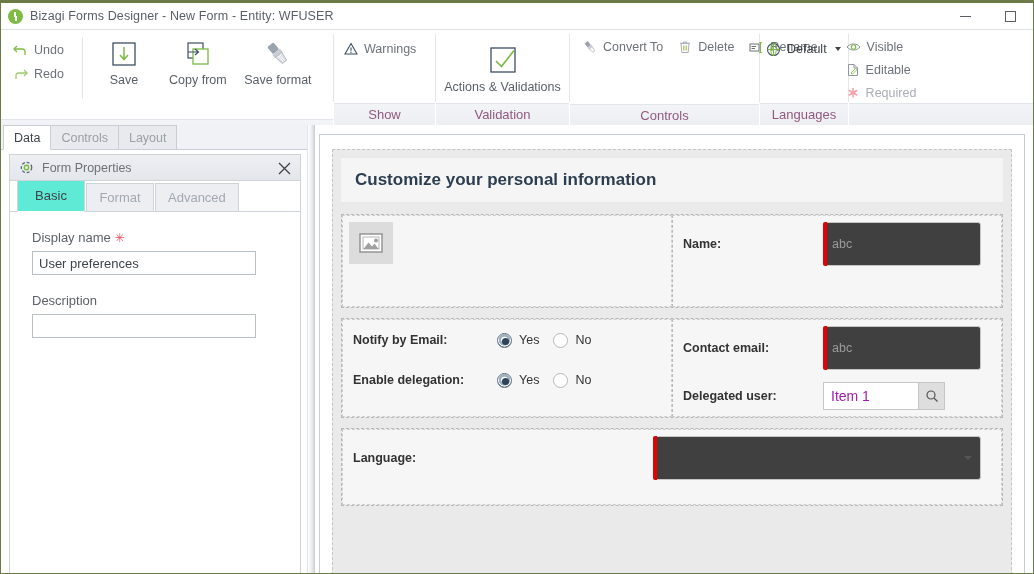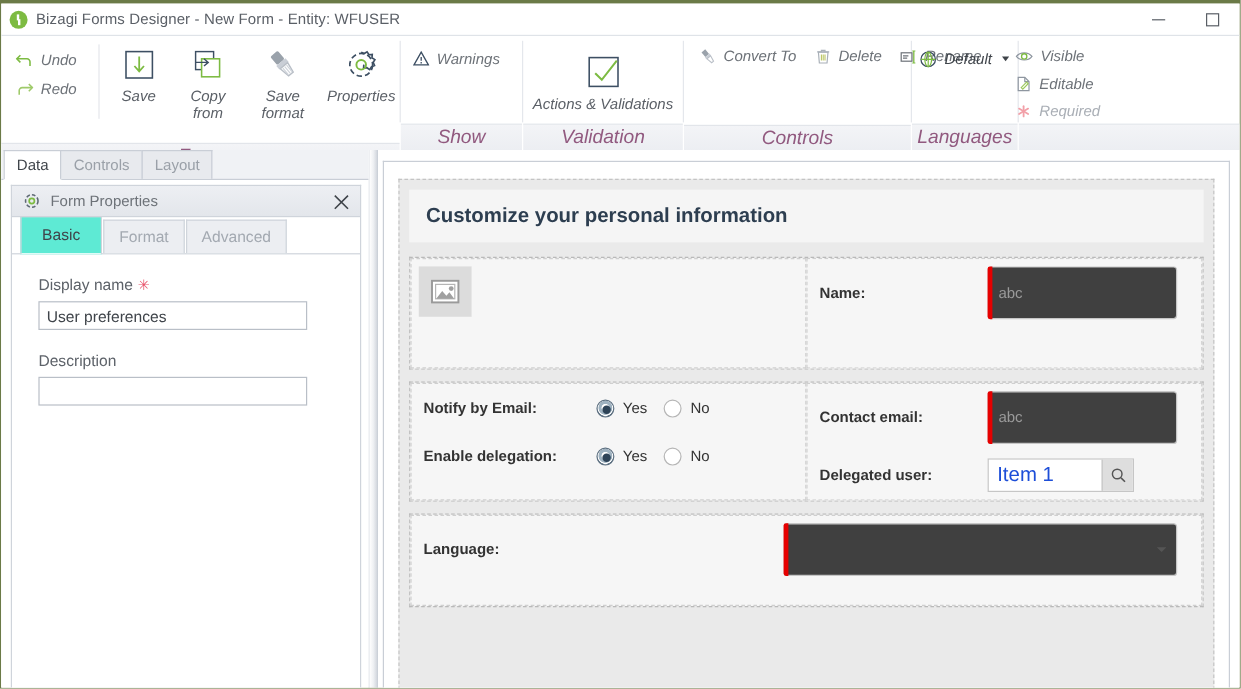--- a/index.html
+++ b/index.html
@@ -74,33 +74,32 @@
     height: 96px;
     background: #ffffff;
     border-top: 1px solid #dfe3e8;
     display: flex;
     align-items: stretch;
   }
   .rgroup {
     display: flex;
     flex-direction: column;
     position: relative;
-    font-style: italic;
   }
   .rgroup-body {
     flex: 1 1 auto;
     display: flex;
     align-items: flex-start;
     padding-top: 5px;
   }
   .rgroup-label {
     height: 22px;
     line-height: 22px;
     text-align: center;
-    font-size: 16px;
+    font-size: 13px;
     color: #91597f;
     background: linear-gradient(#f3f4f7, #eceef2);
     border-top: 1px solid #e2e5ea;
   }
   .rsep {
     width: 1px;
     background: #e4e7ec;
     margin-top: 4px;
     margin-bottom: 23px;
   }
@@ -362,22 +361,22 @@
     display: inline-flex;
     align-items: stretch;
     height: 28px;
     border: 1px solid #c6c6c6;
     background: #ffffff;
   }
   .lookup .lk-text {
     width: 94px;
     display: flex; align-items: center;
     padding: 0 7px;
-    font-size: 17px;
-    color: #1d4ed8;
+    font-size: 14px;
+    color: #a21caf;
   }
   .lookup .lk-btn {
     width: 26px;
     background: #dedede;
     border-left: 1px solid #c6c6c6;
     display: flex; align-items: center; justify-content: center;
   }
   .radio-set { display: flex; align-items: center; gap: 14px; }
   .radio-item { display: flex; align-items: center; gap: 7px; }
   .radio {
@@ -466,30 +465,20 @@
             <g transform="rotate(-40 15 15)">
               <rect x="11" y="3" width="8" height="9" rx="1.2" fill="#9aa2ab"></rect>
               <rect x="10" y="12" width="10" height="4" fill="#c9ced6"></rect>
               <path d="M11 16 L19 16 L17.5 25 L12.5 25 Z" fill="none" stroke="#b9bfc7" stroke-width="1.2"></path>
               <path d="M13 17 V24 M15 17 V24 M17 17 V24" stroke="#cfd4db" stroke-width="1"></path>
             </g>
           </svg>
           <span class="lbl">Save format</span>
         </div>
 
-        <div class="cmd-lg" style="width:82px">
-          <svg class="ico" width="30" height="30" viewBox="0 0 30 30">
-            <g fill="none" stroke="#3d4f63" stroke-width="1.4">
-              <path d="M15 4.5 l2.6 1.1 2.3-1.4 1.6 2.4 2.7-.2-.2 2.7 2.4 1.6-1.4 2.3 1.1 2.6-2.6 1.1 -1.4 2.3 -2.4-1.6 -2.7.2 .2-2.7"></path>
-            </g>
-            <circle cx="15" cy="15" r="9.5" fill="none" stroke="#3d4f63" stroke-width="1.4" stroke-dasharray="4.5 2.6"></circle>
-            <circle cx="15" cy="15" r="4" fill="none" stroke="#7dbb42" stroke-width="1.6"></circle>
-          </svg>
-          <span class="lbl">Properties</span>
-        </div>
       </div>
       <div class="rgroup-label">Form</div>
     </div>
 
     <div class="rsep"></div>
 
     <div class="rgroup" style="width:101px">
       <div class="rgroup-body" style="padding-top:8px">
         <div class="cmd-sm" style="padding-left:10px">
           <svg class="ico" width="14" height="14" viewBox="0 0 14 14">

